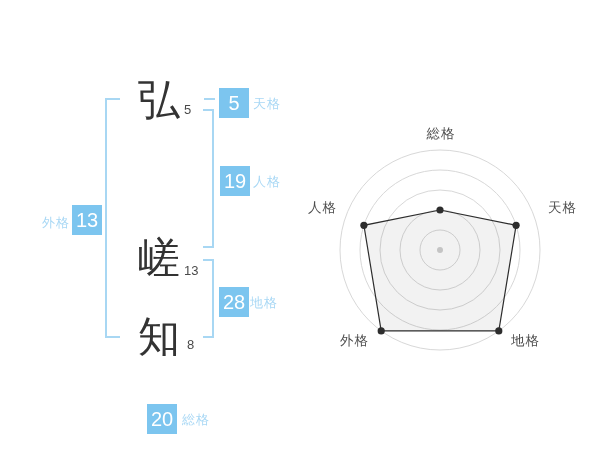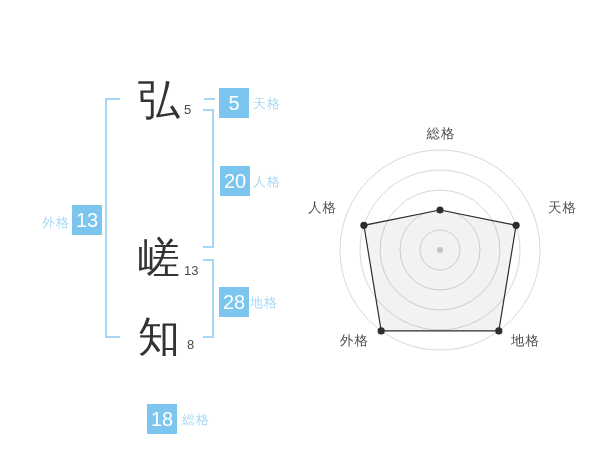--- a/index.html
+++ b/index.html
@@ -45,30 +45,30 @@
   <div class="abs bracket-line" style="left:203px;top:109px;width:11px;height:2px;"></div>
   <div class="abs bracket-line" style="left:203px;top:246px;width:11px;height:2px;"></div>
 
   <div class="abs bracket-line" style="left:212px;top:259px;width:2px;height:79px;"></div>
   <div class="abs bracket-line" style="left:203px;top:259px;width:11px;height:2px;"></div>
   <div class="abs bracket-line" style="left:203px;top:336px;width:11px;height:2px;"></div>
 
   <div class="abs badge" style="left:219px;top:88px;">5</div>
   <div class="abs kaku-label" style="left:253px;top:97px;">天格</div>
 
-  <div class="abs badge" style="left:220px;top:166px;">20</div>
+  <div class="abs badge" style="left:220px;top:166px;">19</div>
   <div class="abs kaku-label" style="left:253px;top:175px;">人格</div>
 
   <div class="abs kaku-label" style="left:42px;top:216px;">外格</div>
   <div class="abs badge" style="left:72px;top:205px;">13</div>
 
   <div class="abs badge" style="left:219px;top:287px;">28</div>
   <div class="abs kaku-label" style="left:250px;top:296px;">地格</div>
 
-  <div class="abs badge" style="left:147px;top:404px;">18</div>
+  <div class="abs badge" style="left:147px;top:404px;">20</div>
   <div class="abs kaku-label" style="left:182px;top:413px;">総格</div>
 
   <div class="abs" id="radar-wrap">
     <svg id="radar-svg" width="300" height="260" viewBox="0 0 300 260">
         <circle cx="140" cy="145" r="20" fill="none" stroke="#d8d8d8" stroke-width="1"></circle>
         <circle cx="140" cy="145" r="40" fill="none" stroke="#d8d8d8" stroke-width="1"></circle>
         <circle cx="140" cy="145" r="60" fill="none" stroke="#d8d8d8" stroke-width="1"></circle>
         <circle cx="140" cy="145" r="80" fill="none" stroke="#d8d8d8" stroke-width="1"></circle>
         <circle cx="140" cy="145" r="100" fill="none" stroke="#d8d8d8" stroke-width="1"></circle>
         <polygon points="140.0,105.0 216.1,120.3 198.8,225.9 81.2,225.9 63.9,120.3" fill="rgba(0,0,0,0.05)" stroke="#2d2d2d" stroke-width="1.2"></polygon>

